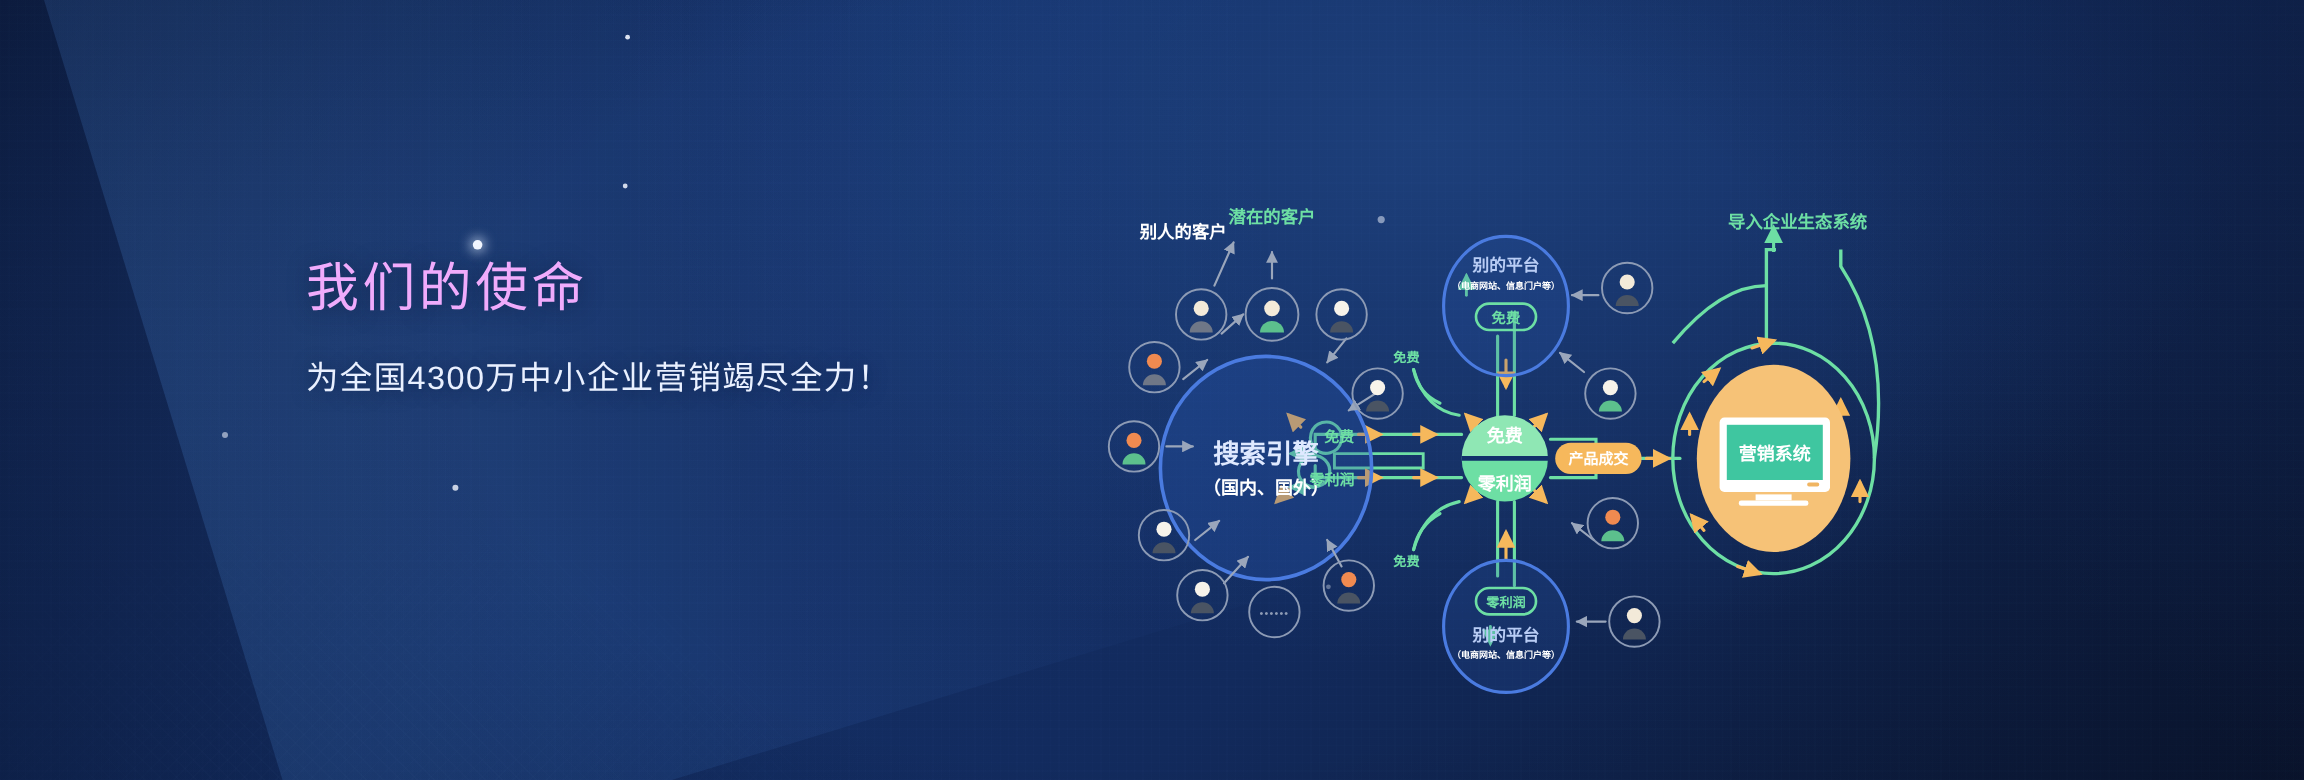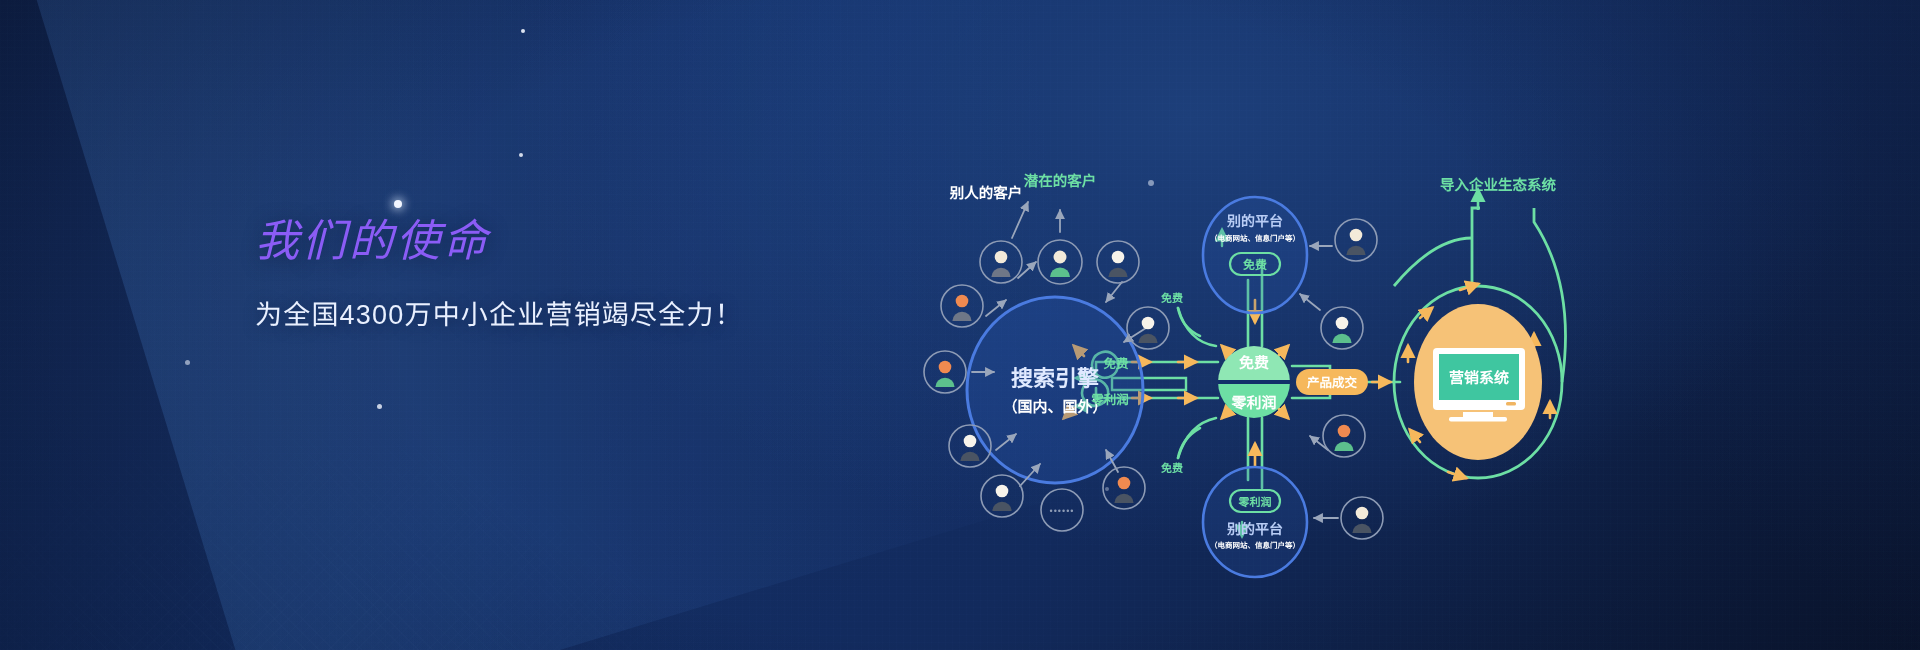--- a/index.html
+++ b/index.html
@@ -50,24 +50,23 @@
     background:radial-gradient(ellipse 1400px 820px at 50% 48%, rgba(0,0,0,0) 40%, rgba(5,11,28,.55) 100%);
   }
 
   
   .dot{position:absolute;border-radius:50%;background:#f2f6ff;pointer-events:none;}
   .dot.glow{box-shadow:0 0 9px 3px rgba(220,235,255,.55);}
 
   
   .copy{position:absolute;left:255px;top:215px;}
   .title{
-    font-size:44px;line-height:1.18;color:#8b5cf6;font-weight:400;
+    font-size:44px;line-height:1.18;color:#f0abfc;font-weight:400;
     letter-spacing:3px;white-space:nowrap;margin:0;
     text-shadow:0 2px 18px rgba(10,25,60,.65);
-    font-style:italic;
   }
   .subtitle{
     margin:31px 0 0 0;font-size:27px;line-height:1.3;color:#e9f0ff;
     font-weight:400;letter-spacing:1.2px;white-space:nowrap;
     text-shadow:0 2px 14px rgba(10,25,60,.6);
   }
 
   
   .diagram{position:absolute;left:900px;top:150px;width:680px;height:360px;}
   .diagram svg{display:block;width:680px;height:360px;overflow:visible;}

